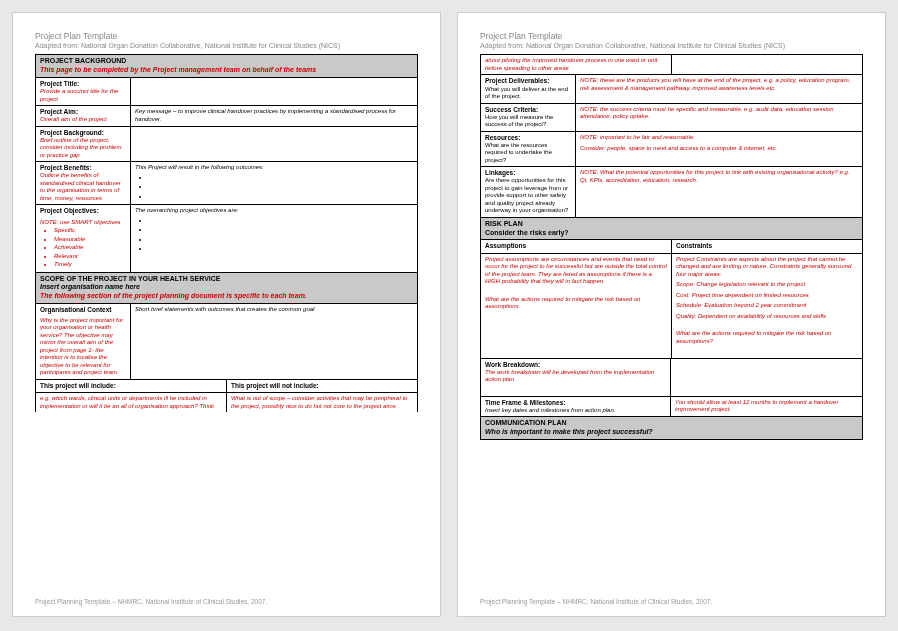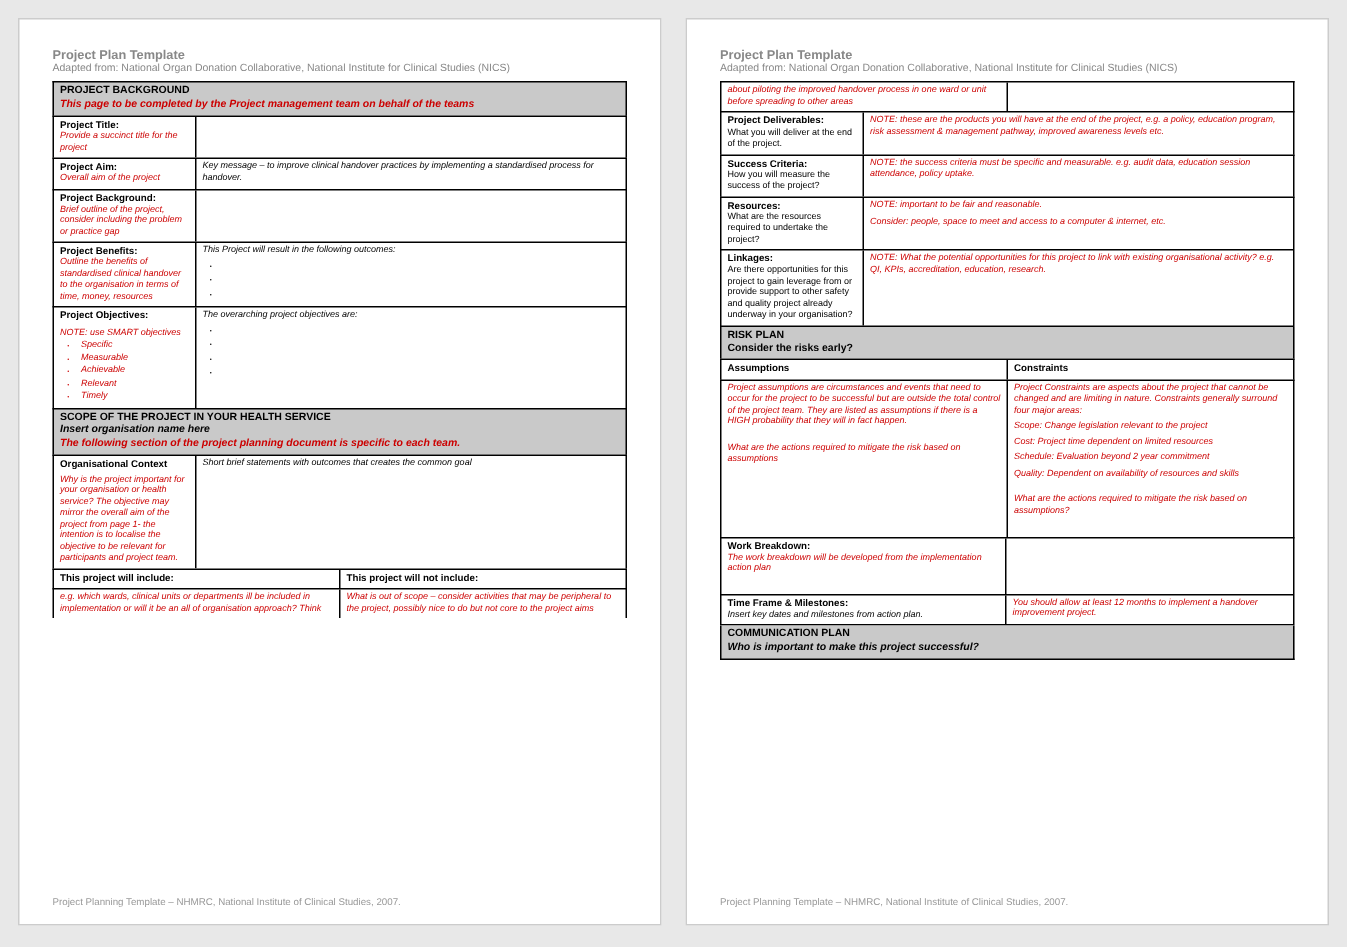--- a/index.html
+++ b/index.html
@@ -17,21 +17,21 @@
     height: 605px;
     background: #fff;
     border: 1px solid #ccc;
     padding: 18px 22px 10px 22px;
     display: flex;
     flex-direction: column;
     position: relative;
     font-size: 6px;
     line-height: 1.25;
   }
-  .hdr-title { color: #888; font-weight: bold; font-size: 8.5px; }
+  .hdr-title { color: #888; font-weight: normal; font-size: 8.5px; }
   .hdr-sub { color: #888; font-size: 7px; margin-bottom: 4px; }
   .section-head {
     background: #c9c9c9;
     border: 0.5px solid #000;
     border-bottom: none;
     padding: 2px 4px;
     font-weight: bold;
     font-size: 7px;
   }
   .section-head .sub-red {

